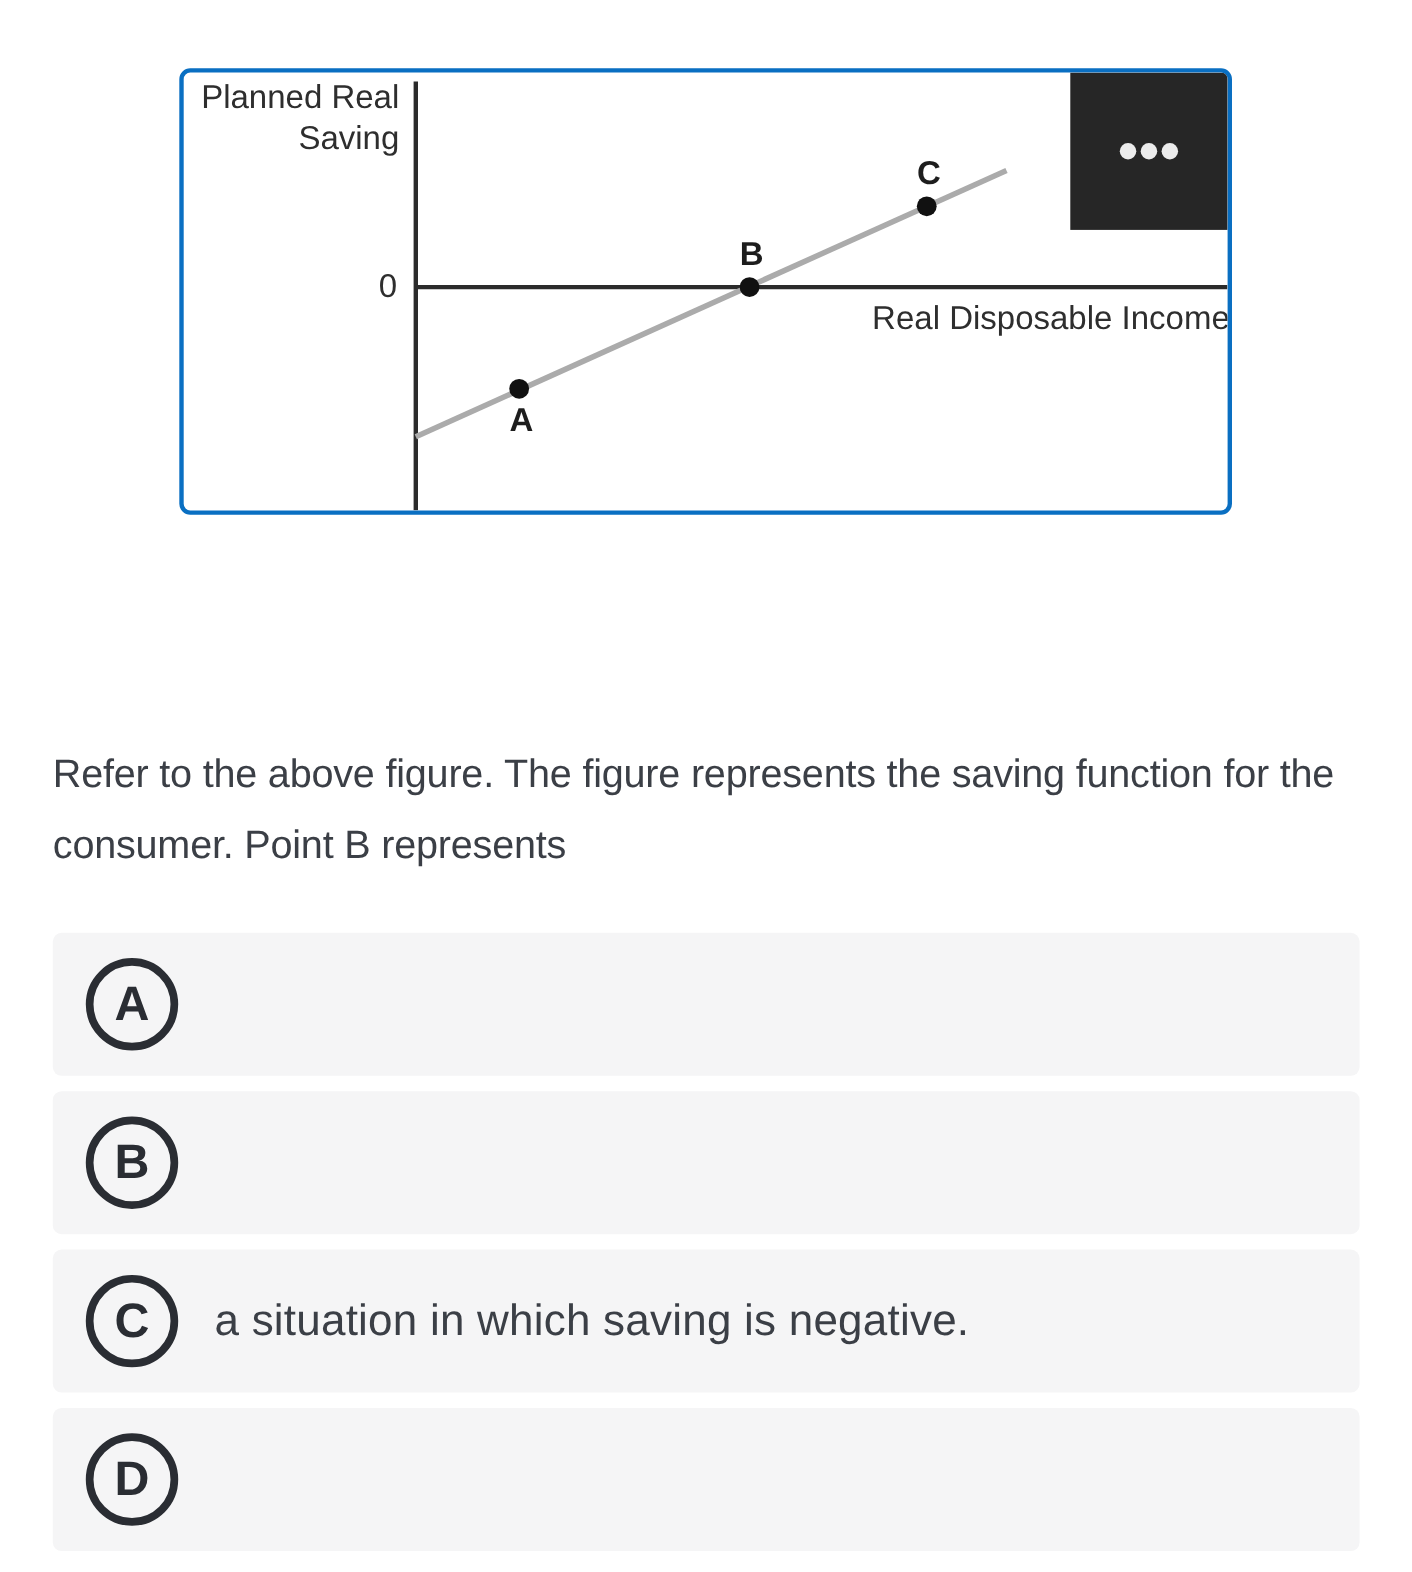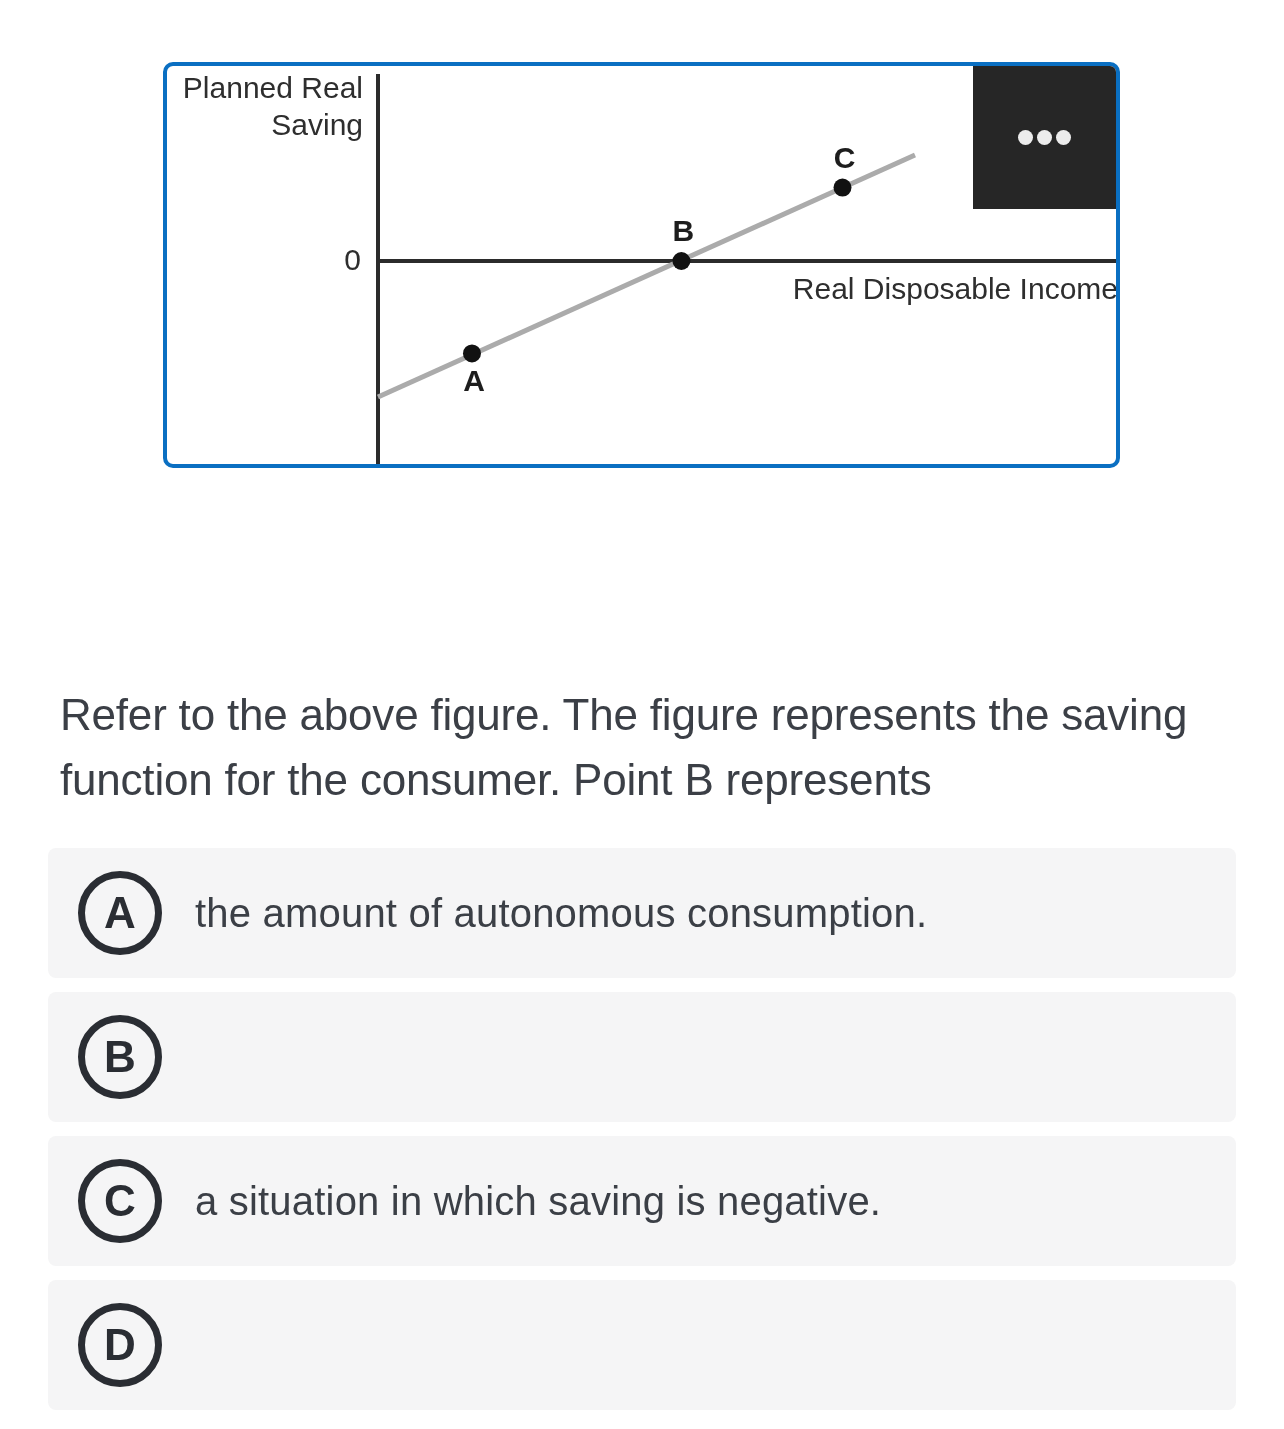--- a/index.html
+++ b/index.html
@@ -26,22 +26,22 @@
     width: 143px; height: 143px;
     background: #262626; border: none; cursor: pointer;
     display: flex; align-items: center; justify-content: center;
   }
   .ellipsis { display: flex; gap: 4px; }
   .menu-dot { width: 15px; height: 15px; border-radius: 50%; background: #ececec; }
 
   
   .question {
     position: absolute; left: 48px; top: 670px;
-    width: 1210px; margin: 12px;
-    font-size: 44px; line-height: 65px; letter-spacing: -0.2px;
+    width: 1210px; margin: 0;
+    font-size: 36px; line-height: 65px; letter-spacing: -0.2px;
     color: #3b3f46;
   }
 
   
   .options {
     position: absolute; left: 48px; top: 848px;
     width: 1188px;
     display: flex; flex-direction: column; gap: 14px;
   }
   .option {
@@ -88,21 +88,20 @@
   </button>
 </div>
 
 <p class="question">Refer to the above figure. The figure represents the saving function for the consumer. Point B represents</p>
 
 <div class="options">
   <button class="option">
     <span class="badge">
         <span>A</span>
       </span>
-    <span class="option-text">the amount of autonomous consumption.</span>
   </button>
   <button class="option">
     <span class="badge">
         <span>B</span>
       </span>
   </button>
   <button class="option">
     <span class="badge">
         <span>C</span>
       </span>

